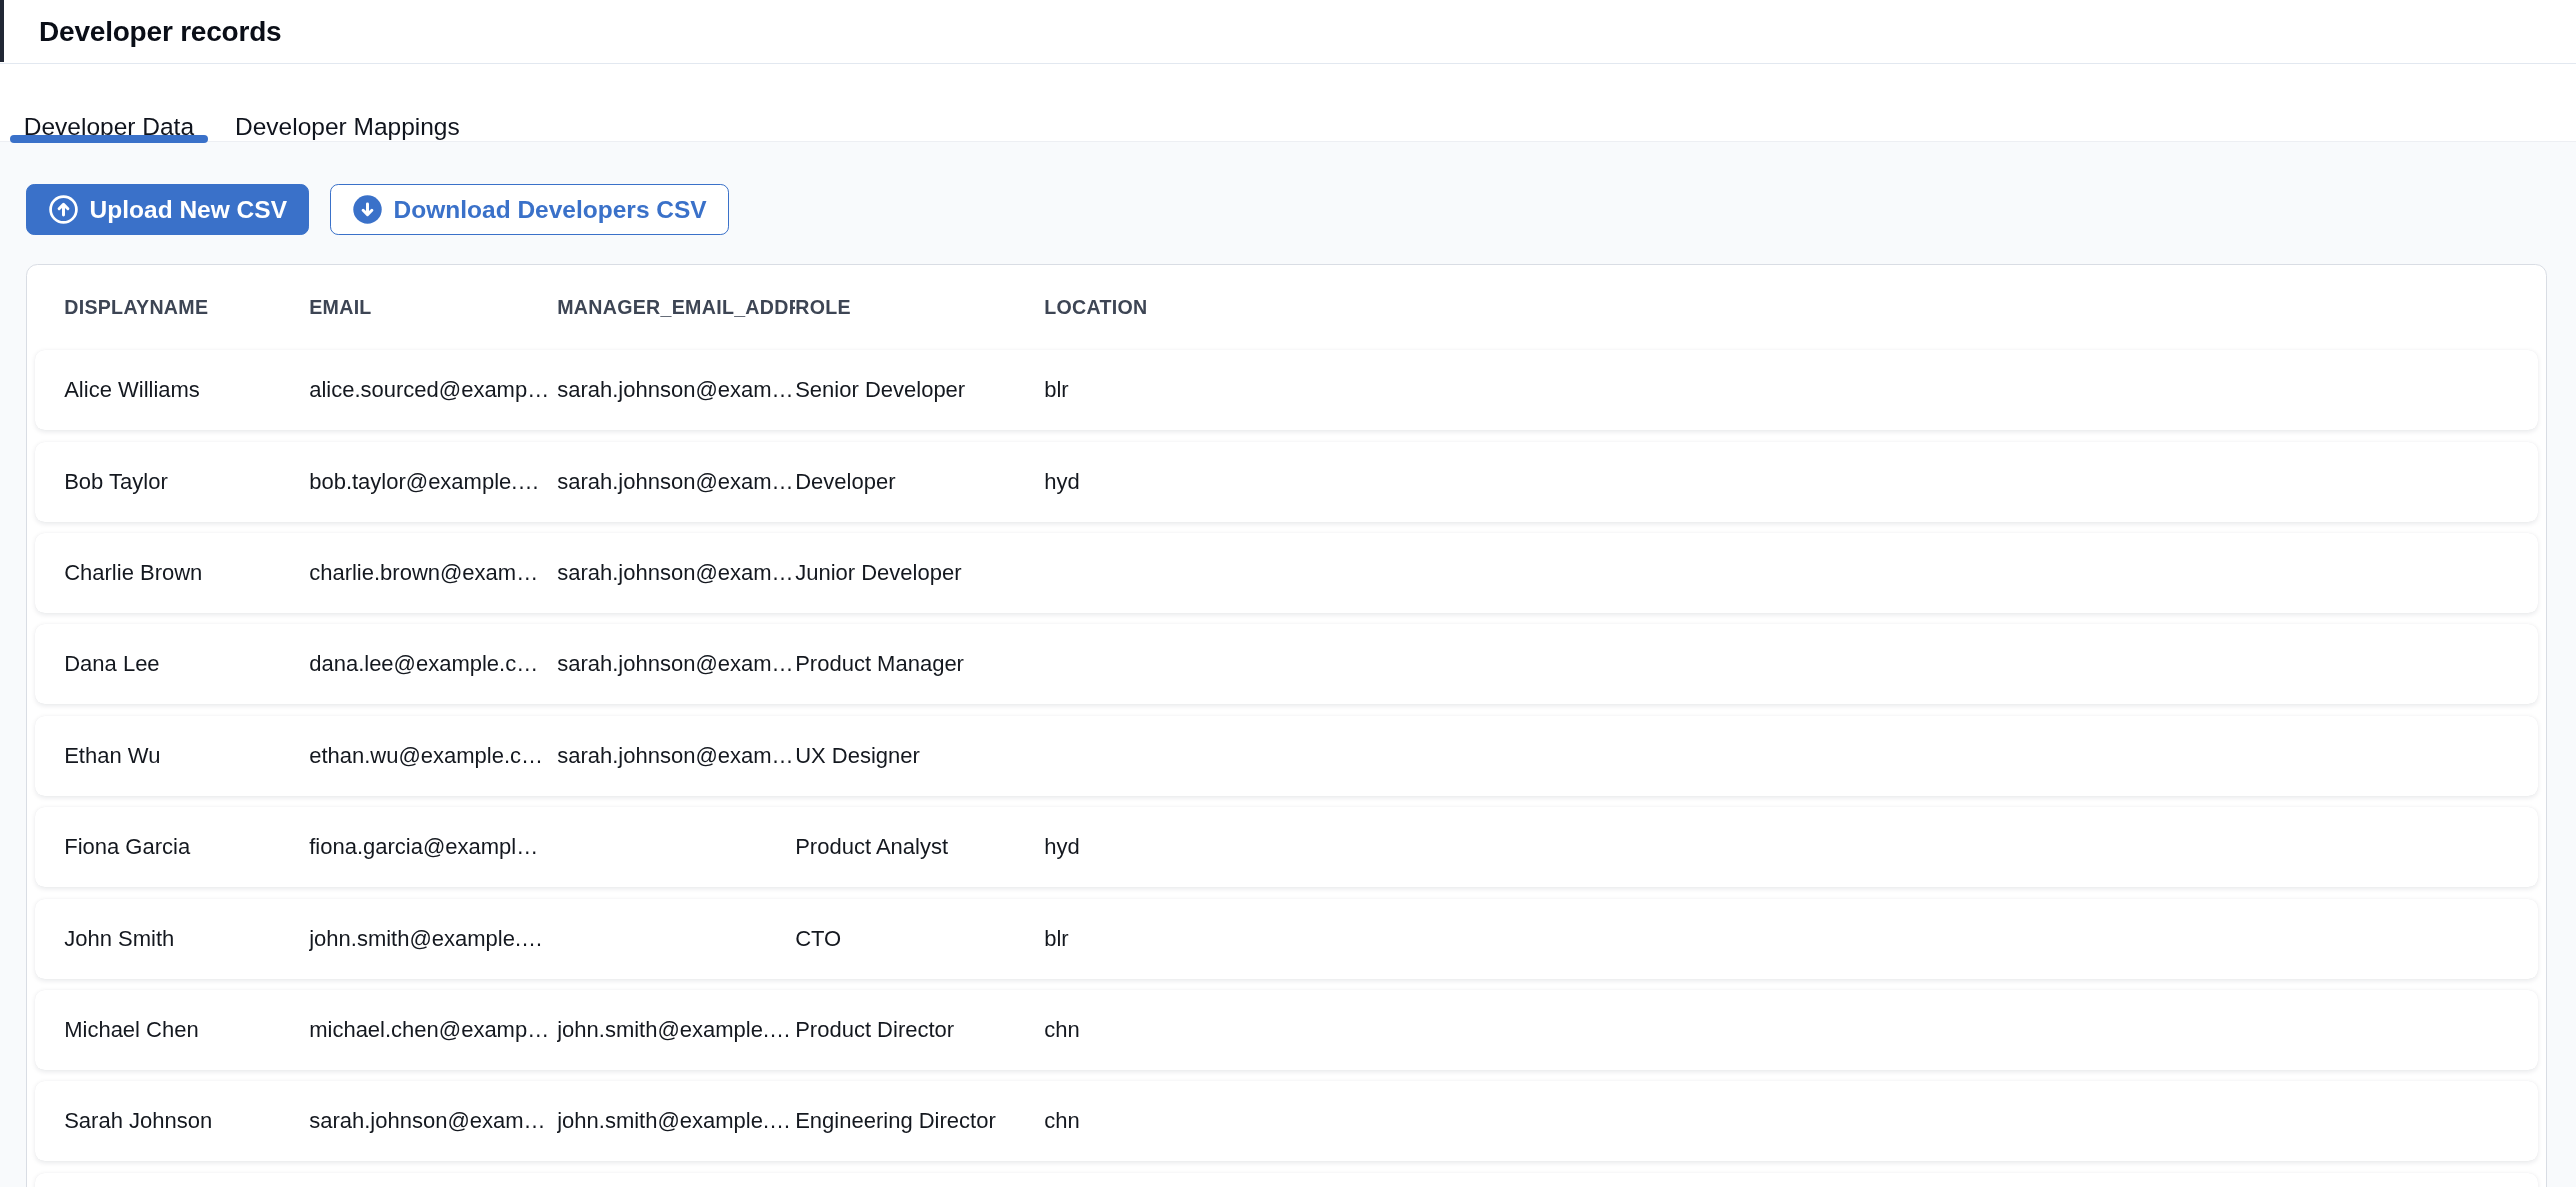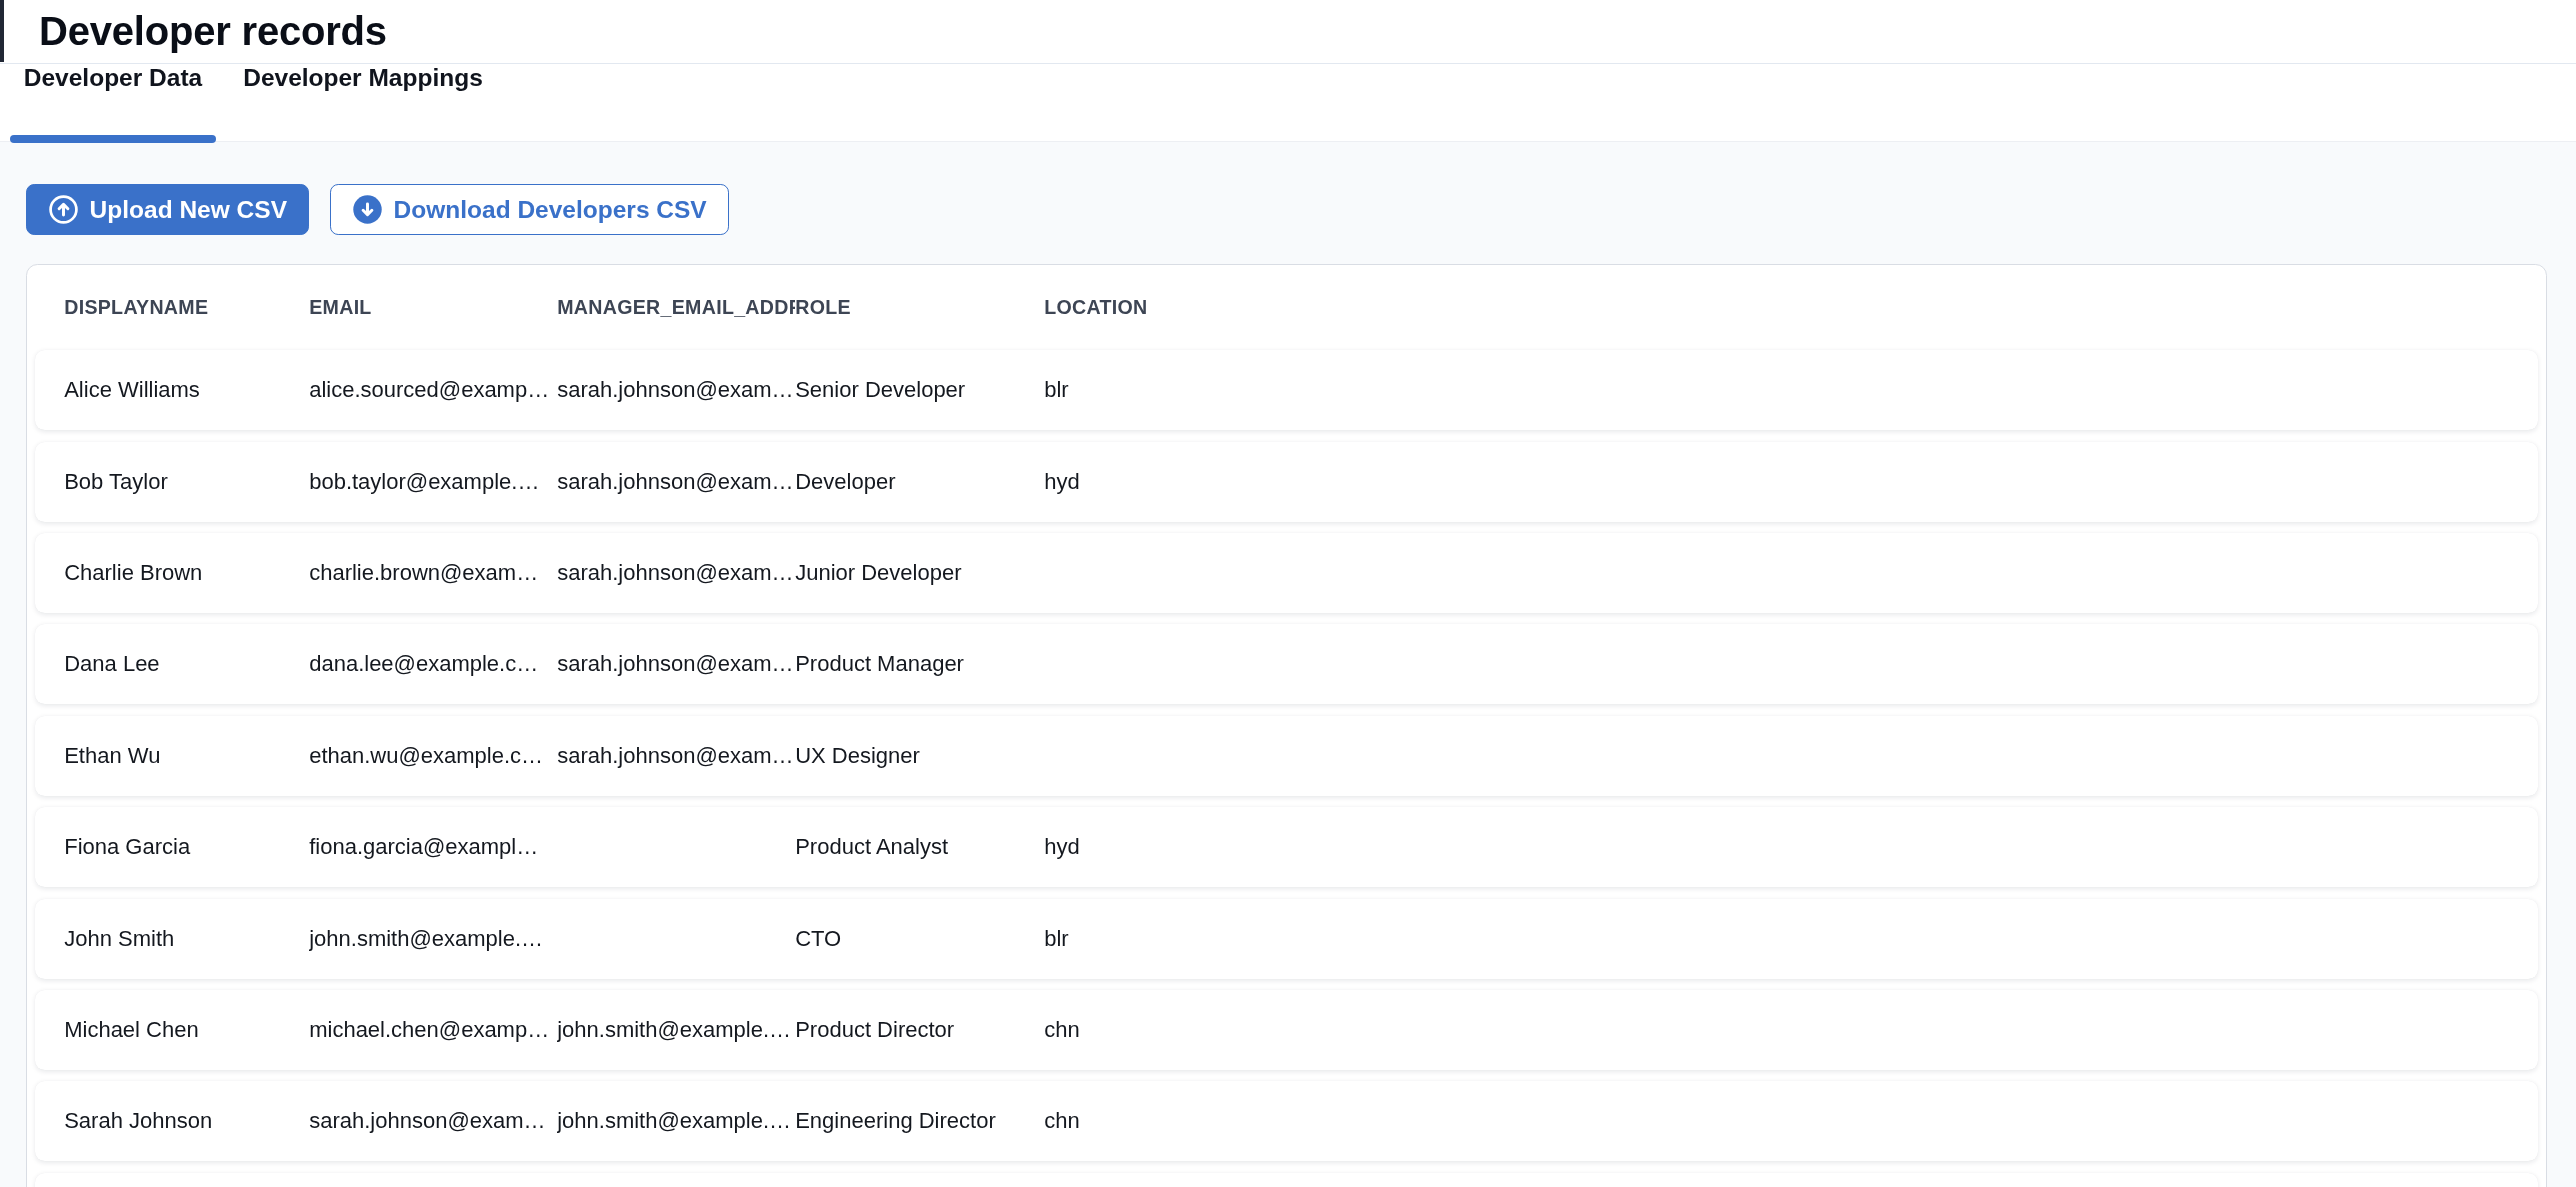--- a/index.html
+++ b/index.html
@@ -21,43 +21,43 @@
     align-items: center;
   }
   .sidebar-edge {
     position: absolute;
     left: 0; top: 0;
     width: 4.1px; height: 62px;
     background: #212735;
   }
   .page-title {
     margin-left: 39px;
-    font-size: 40px;
+    font-size: 28px;
     font-weight: 700;
     color: #0a0e17;
     letter-spacing: -0.2px;
   }
 
   
   .tab-bar {
     height: 78px;
     background: #ffffff;
     border-bottom: 0.8px solid #edeff3;
     display: flex;
     align-items: stretch;
     padding-left: 9.8px;
     gap: 13px;
   }
   .tab {
     position: relative;
     display: flex;
-    align-items: flex-start;
+    align-items: flex-end;
     padding: 0 14px;
     font-size: 24.5px;
-    font-weight: 700;
+    font-weight: 400;
     color: #10141d;
     cursor: pointer;
   }
   .tab.active::after {
     content: "";
     position: absolute;
     left: 0; right: 0; bottom: -1.6px;
     height: 7.4px;
     border-radius: 4.1px;
     background: var(--accent);

